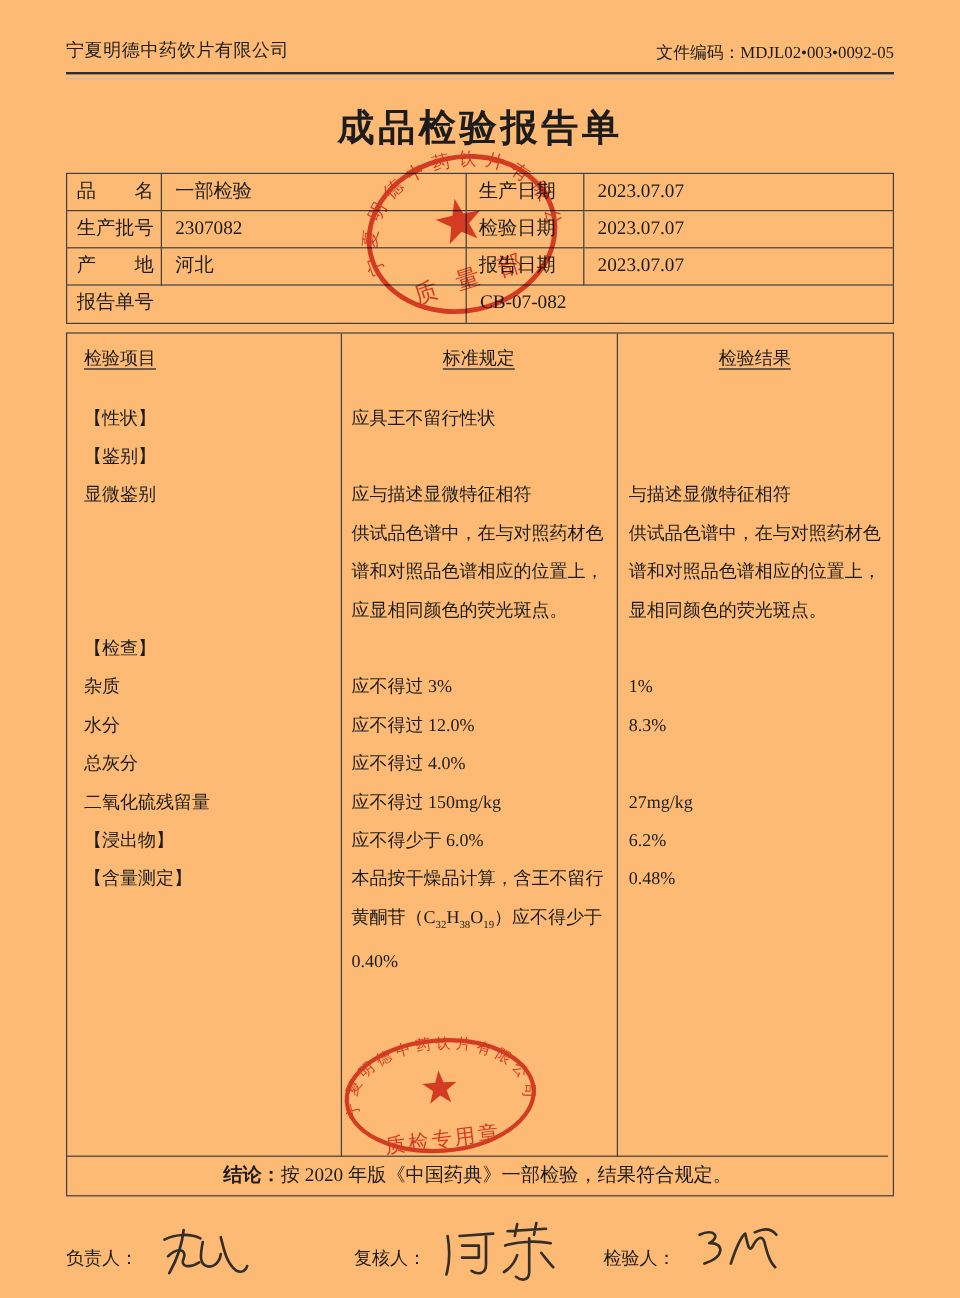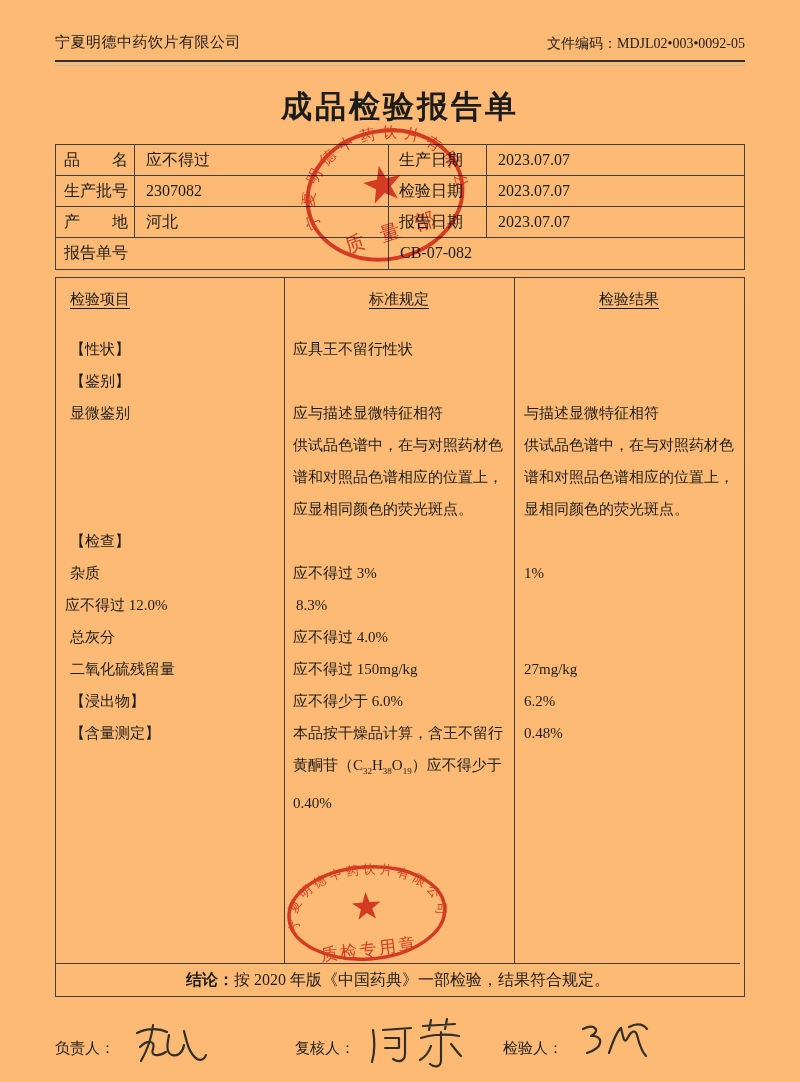--- a/index.html
+++ b/index.html
@@ -36,21 +36,21 @@
     border:1.4px solid var(--line);
     font-size:16px;
   }
   .info-table .cell{
     border-right:1px solid var(--line);
     border-bottom:1px solid var(--line);
     line-height:30px;white-space:nowrap;overflow:visible;
   }
   .info-table .cell.last-col{border-right:none;}
   .info-table .cell.last-row{border-bottom:none;}
-  .cell.lbl{padding-left:8px;}
+  .cell.lbl{padding-left:8px;font-family:Liberation Mono, monospace;}
   .cell.val{padding-left:11px;}
   .cell.dlbl{padding-left:10px;}
   .cell.dval{padding-left:11px;}
   .span2a{grid-column:1 / 3;}
   .span2b{grid-column:3 / 5;}
   
   .main-table{
     position:absolute;left:55px;top:277px;width:688px;height:718px;
     border:1.4px solid var(--line);
     font-size:15px;
@@ -94,21 +94,21 @@
 
   <div class="hdr-company">宁夏明德中药饮片有限公司</div>
   <div class="hdr-filecode"><span>文件编码：</span><span>MDJL02•003•0092-05</span></div>
   <div class="hdr-rule-thick"></div>
   <div class="hdr-rule-thin"></div>
 
   <div class="doc-title">成品检验报告单</div>
 
   <div class="info-table">
     <div class="cell lbl">品　　名</div>
-    <div class="cell val">应不得过</div>
+    <div class="cell val">一部检验</div>
     <div class="cell dlbl">生产日期</div>
     <div class="cell dval last-col">2023.07.07</div>
 
     <div class="cell lbl">生产批号</div>
     <div class="cell val">2307082</div>
     <div class="cell dlbl">检验日期</div>
     <div class="cell dval last-col">2023.07.07</div>
 
     <div class="cell lbl">产　　地</div>
     <div class="cell val">河北</div>
@@ -153,20 +153,21 @@
             <div class="c c1">【检查】</div>
             <div class="c c2"></div>
             <div class="c c3"></div>
           </div>
           <div class="trow">
             <div class="c c1">杂质</div>
             <div class="c c2">应不得过 3%</div>
             <div class="c c3">1%</div>
           </div>
           <div class="trow">
+            <div class="c c1">水分</div>
             <div class="c c2">应不得过 12.0%</div>
             <div class="c c3">8.3%</div>
           </div>
           <div class="trow">
             <div class="c c1">总灰分</div>
             <div class="c c2">应不得过 4.0%</div>
           </div>
           <div class="trow">
             <div class="c c1">二氧化硫残留量</div>
             <div class="c c2">应不得过 150mg/kg</div>

